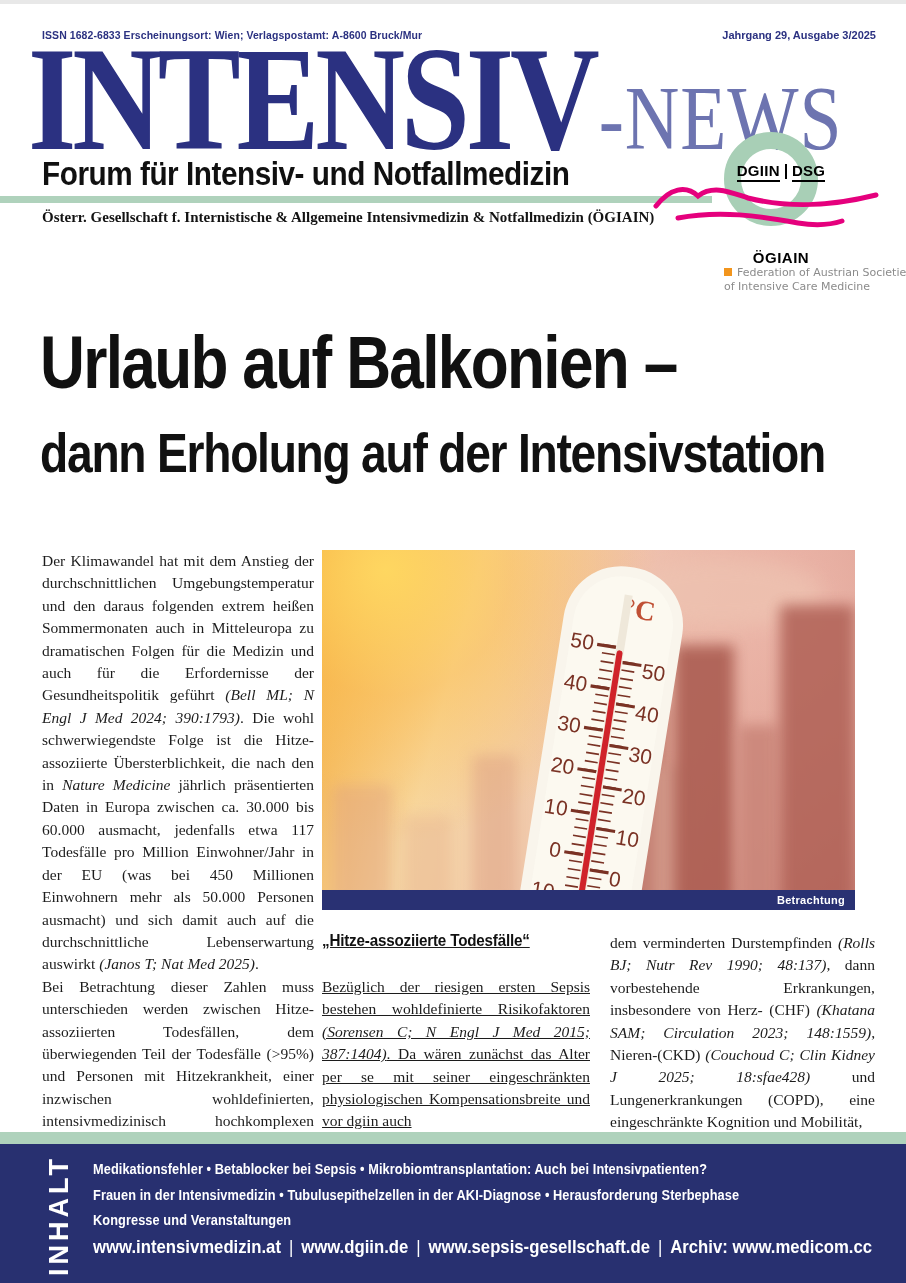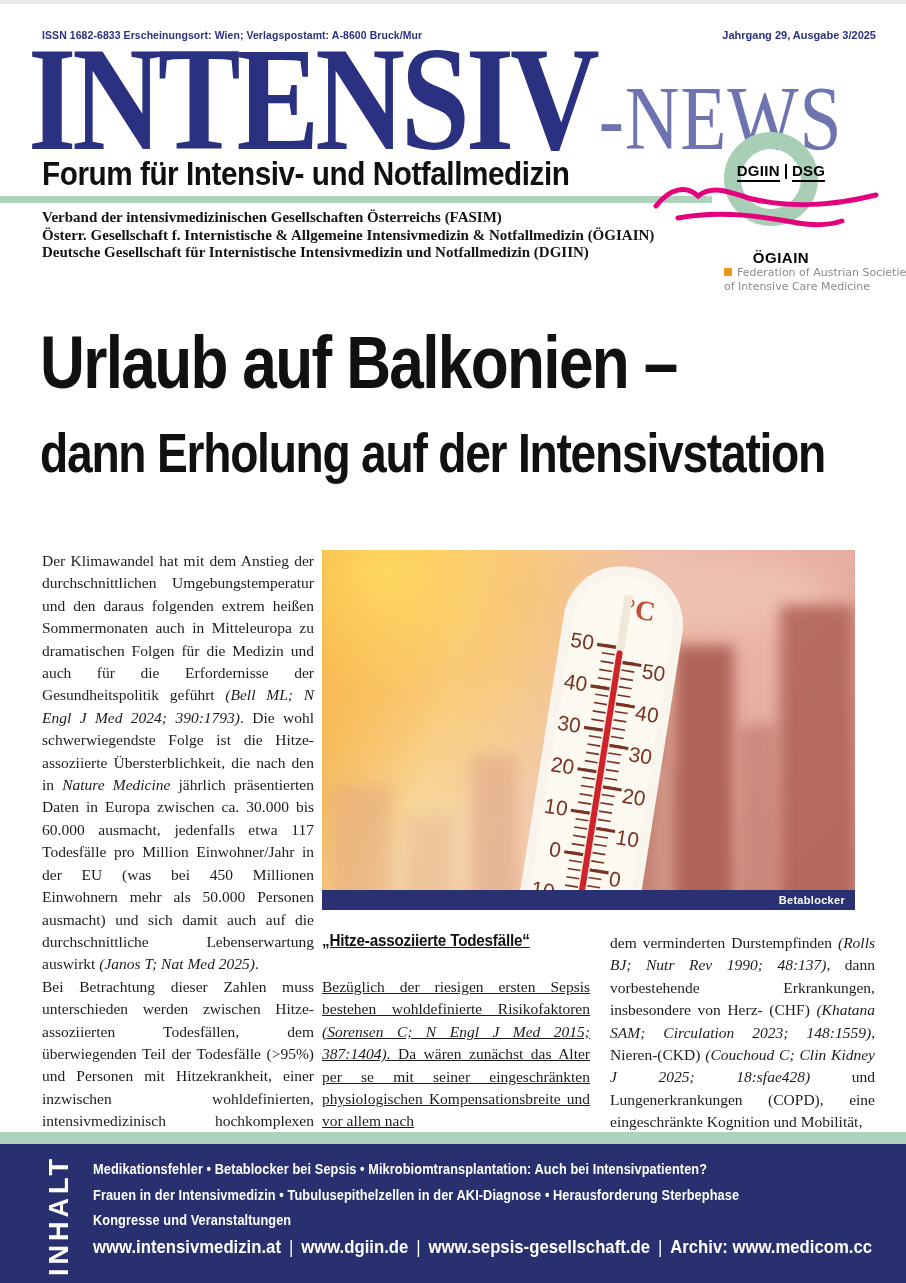--- a/index.html
+++ b/index.html
@@ -72,23 +72,21 @@
 <div class="page">
 
   <div class="topbar-left">ISSN 1682-6833  Erscheinungsort: Wien; Verlagspostamt: A-8600 Bruck/Mur</div>
   <div class="topbar-right">Jahrgang 29, Ausgabe 3/2025</div>
 
   <div class="masthead"><span class="t1">INTENSIV</span><span class="t2">-NEWS</span></div>
   <div class="subtitle">Forum für Intensiv- und Notfallmedizin</div>
   <div class="greenrule"></div>
 
   <div class="orgs">
-    <div>Verband der intensivmedizinischen Gesellschaften Österreichs (FASIM)</div>
     <div>Österr. Gesellschaft f. Internistische &amp; Allgemeine Intensivmedizin &amp; Notfallmedizin (ÖGIAIN)</div>
-    <div>Deutsche Gesellschaft für Internistische Intensivmedizin und Notfallmedizin (DGIIN)</div>
   </div>
 
   <div class="logoblock">
     <div class="ring"></div>
     <div class="ring-gap"></div>
     <svg class="squiggle" viewBox="0 0 240 56">
       <path d="M8 26 C22 8 38 5 50 16 C66 4 84 13 100 18 C140 28 180 27 228 15" fill="none" stroke="#e5007d" stroke-width="5" stroke-linecap="round"></path>
       <path d="M30 38 C72 30 112 36 150 43 C168 46 182 45 194 41" fill="none" stroke="#e5007d" stroke-width="5" stroke-linecap="round"></path>
     </svg>
     <div class="dgiin"><span class="word">DGIIN</span><span class="vbar"></span><span class="word">DSG</span></div>
@@ -141,26 +139,26 @@
           <text x="312" y="124">50</text>
           <text x="312" y="166">40</text>
           <text x="312" y="208">30</text>
           <text x="312" y="250">20</text>
           <text x="312" y="292">10</text>
           <text x="312" y="334">0</text>
           <text x="312" y="376">10</text>
         </g>
       </g>
     </svg>
-    <div class="photo-caption">Betablocker</div>
+    <div class="photo-caption">Betrachtung</div>
   </div>
 
   <div class="bodycol col2">
     <h3>„Hitze-assoziierte Todesfälle“</h3>
-    <p><span>Bezüglich der riesigen ersten Sepsis bestehen wohldefinierte Risikofaktoren </span><span style="font-style: italic;">(Sorensen C; N Engl J Med 2015; 387:1404)</span><span>. Da wären zunächst das Alter per se mit seiner eingeschränkten physiologischen Kompensationsbreite und vor allem nach</span></p>
+    <p><span>Bezüglich der riesigen ersten Sepsis bestehen wohldefinierte Risikofaktoren </span><span style="font-style: italic;">(Sorensen C; N Engl J Med 2015; 387:1404)</span><span>. Da wären zunächst das Alter per se mit seiner eingeschränkten physiologischen Kompensationsbreite und vor dgiin auch</span></p>
   </div>
 
   <div class="bodycol col3">
     <p><span>dem verminderten Durstempfinden </span><span style="font-style: italic;">(Rolls BJ; Nutr Rev 1990; 48:137)</span><span>, dann vorbestehende Erkrankungen, insbesondere von Herz- (CHF) </span><span style="font-style: italic;">(Khatana SAM; Circulation 2023; 148:1559)</span><span>, Nieren-(CKD) </span><span style="font-style: italic;">(Couchoud C; Clin Kidney J 2025; 18:sfae428)</span><span> und Lungenerkrankungen (COPD), eine eingeschränkte Kognition und Mobilität,</span></p>
   </div>
 
   <div class="footer-green"></div>
   <div class="footer">
     <div class="inhalt">INHALT</div>
     <div class="f-topics">

